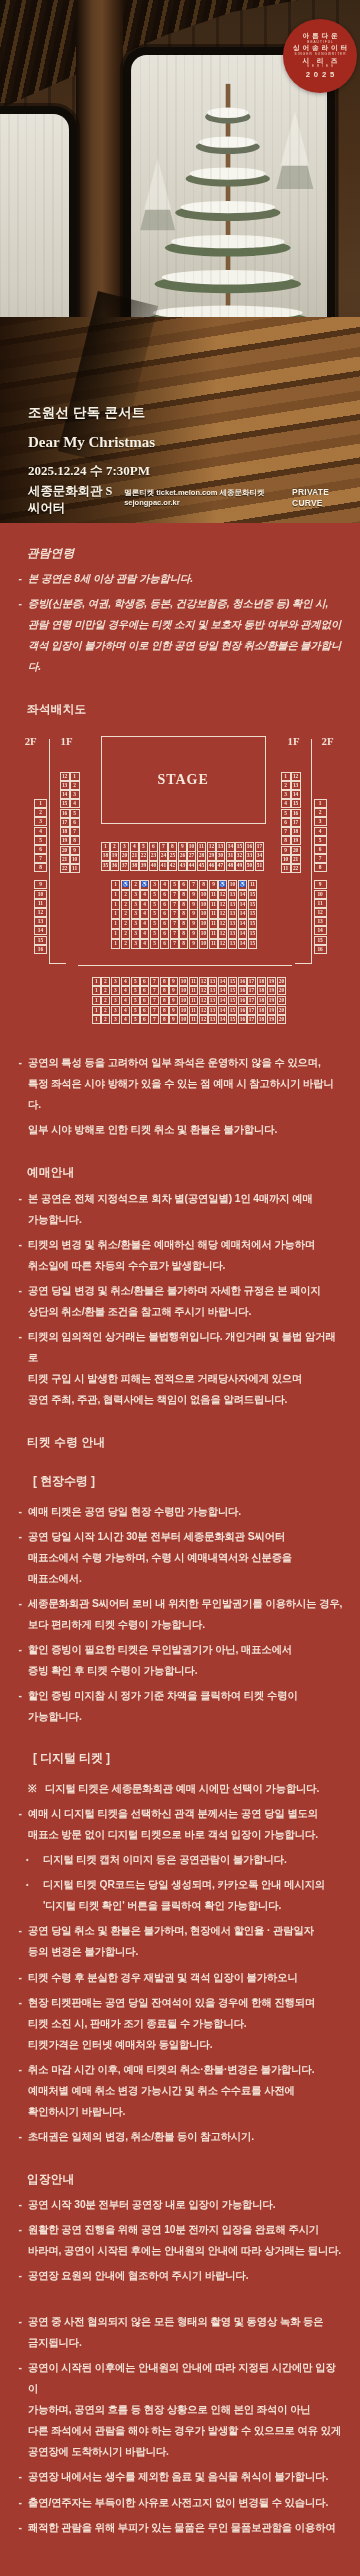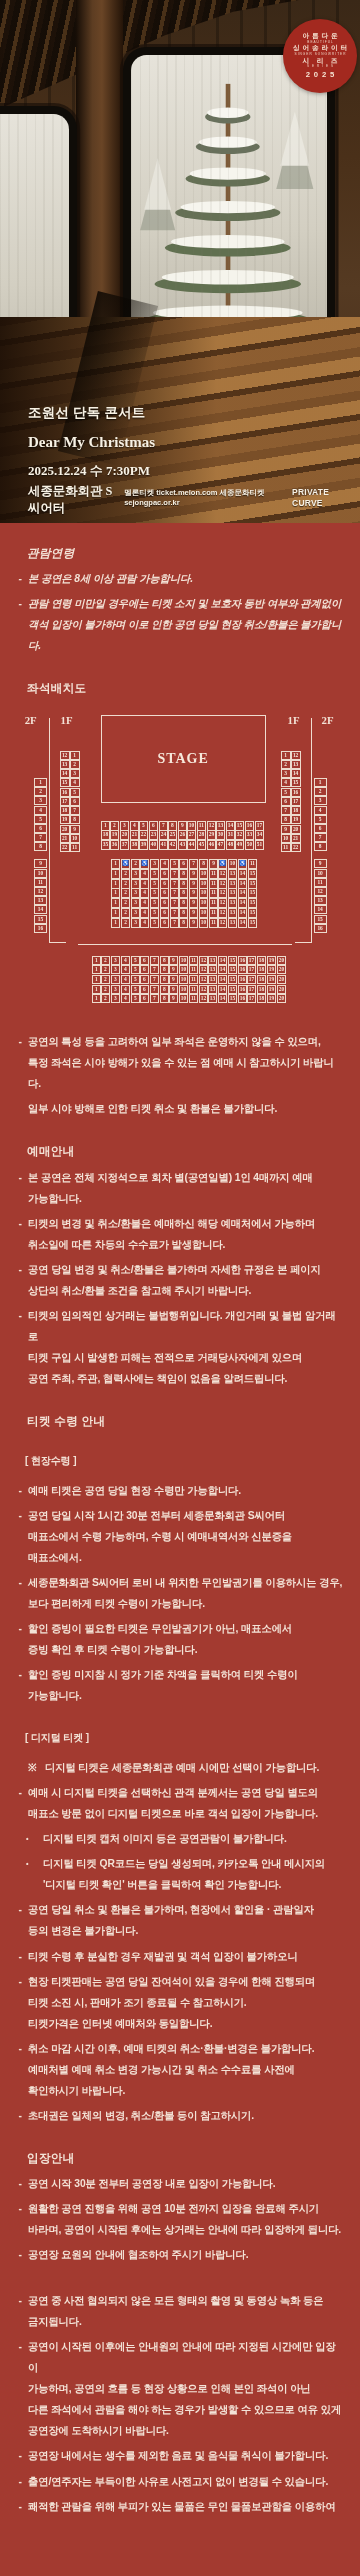--- a/index.html
+++ b/index.html
@@ -51,21 +51,21 @@
   .section:first-child{margin-top:21.6px;font-style:italic;}
   .sec-heading{padding-left:27px;font-weight:700;font-size:11.6px;letter-spacing:0.3px;margin-bottom:7.2px;}
   .item{position:relative;margin-bottom:4.1px;font-weight:700;font-size:10.3px;line-height:21px;
         letter-spacing:-0.1px;}
   .item .ln{padding-left:28px;padding-right:15.5px;}
   .item .mk{position:absolute;left:18.5px;top:0;}
   .item.dot .ln{padding-left:43px;}
   .item.dot .mk{left:26px;font-size:7.2px;}
   .item.note .ln{padding-left:45px;}
   .item.note .mk{left:28px;}
-  .item.sub{padding-left:25px;font-size:10px;margin:20.6px 0 9.3px 0;}
+  .item.sub{padding-left:33px;font-size:12px;margin:20.6px 0 9.3px 0;}
   .item.cont{font-weight:700;}
   
   .seatmap{position:relative;width:319px;height:294px;margin:18.5px 0 23px 20.6px;
            font-family:"Liberation Serif",serif;}
   .seatmap .flabel{position:absolute;top:0;font-weight:700;font-size:10.8px;color:#f3e2d6;}
   .stagebox{position:absolute;border:1px solid #efddd0;display:flex;align-items:center;justify-content:center;}
   .stagebox span{font-weight:700;font-size:14px;letter-spacing:1px;color:#f6e8db;}
   .sline{position:absolute;background:#efddd0;}
   .seat{position:absolute;border:0.5px solid #eddbcd;color:#f8ecdf;font-weight:700;font-size:5.4px;
         display:flex;align-items:center;justify-content:center;box-sizing:border-box;line-height:1;}
@@ -152,20 +152,21 @@
   </header>
 
   <main class="info">
       <div class="section">
         <div class="sec-heading">관람연령</div>
         <div class="item dash">
           <div class="ln">본 공연은 8세 이상 관람 가능합니다.</div>
           <span class="mk">-</span>
         </div>
         <div class="item dash">
+          <div class="ln">증빙(신분증, 여권, 학생증, 등본, 건강보험증, 청소년증 등) 확인 시,</div>
           <div class="ln">관람 연령 미만일 경우에는 티켓 소지 및 보호자 동반 여부와 관계없이</div>
           <div class="ln">객석 입장이 불가하며 이로 인한 공연 당일 현장 취소/환불은 불가합니다.</div>
           <span class="mk">-</span>
         </div>
       </div>
       <div class="section">
         <div class="sec-heading">좌석배치도</div>
         <div class="seatmap">
           <div class="flabel" style="left: 4.1px;">2F</div>
           <div class="flabel" style="left: 40px;">1F</div>
@@ -596,21 +597,21 @@
           <div class="ln">공연 당일 취소 및 환불은 불가하며, 현장에서 할인율 · 관람일자</div>
           <div class="ln">등의 변경은 불가합니다.</div>
           <span class="mk">-</span>
         </div>
         <div class="item dash">
           <div class="ln">티켓 수령 후 분실한 경우 재발권 및 객석 입장이 불가하오니</div>
           <span class="mk">-</span>
         </div>
         <div class="item dash">
           <div class="ln">현장 티켓판매는 공연 당일 잔여석이 있을 경우에 한해 진행되며</div>
-          <div class="ln">티켓 소진 시,  판매가 조기 종료될 수 참고하시기.</div>
+          <div class="ln">티켓 소진 시,  판매가 조기 종료될 수 가능합니다.</div>
           <div class="ln">티켓가격은 인터넷 예매처와 동일합니다.</div>
           <span class="mk">-</span>
         </div>
         <div class="item dash">
           <div class="ln">취소 마감 시간 이후, 예매 티켓의 취소·환불·변경은 불가합니다.</div>
           <div class="ln">예매처별 예매 취소  변경 가능시간 및 취소 수수료를 사전에</div>
           <div class="ln">확인하시기 바랍니다.</div>
           <span class="mk">-</span>
         </div>
         <div class="item dash">
@@ -619,21 +620,21 @@
         </div>
       </div>
       <div class="section">
         <div class="sec-heading">입장안내</div>
         <div class="item dash">
           <div class="ln">공연 시작 30분 전부터 공연장 내로 입장이 가능합니다.</div>
           <span class="mk">-</span>
         </div>
         <div class="item dash">
           <div class="ln">원활한 공연 진행을 위해 공연 10분 전까지 입장을 완료해 주시기</div>
-          <div class="ln">바라며, 공연이 시작된 후에는 상거래는 안내에 따라 입장하게 됩니다.</div>
+          <div class="ln">바라며, 공연이 시작된 후에는 안내원의 안내에 따라 상거래는 됩니다.</div>
           <span class="mk">-</span>
         </div>
         <div class="item dash">
           <div class="ln">공연장 요원의 안내에 협조하여 주시기 바랍니다.</div>
           <span class="mk">-</span>
         </div>
       </div>
       <div class="section">
         <div class="item dash">
           <div class="ln">공연 중 사전 협의되지 않은 모든 형태의 촬영 및 동영상 녹화 등은</div>

